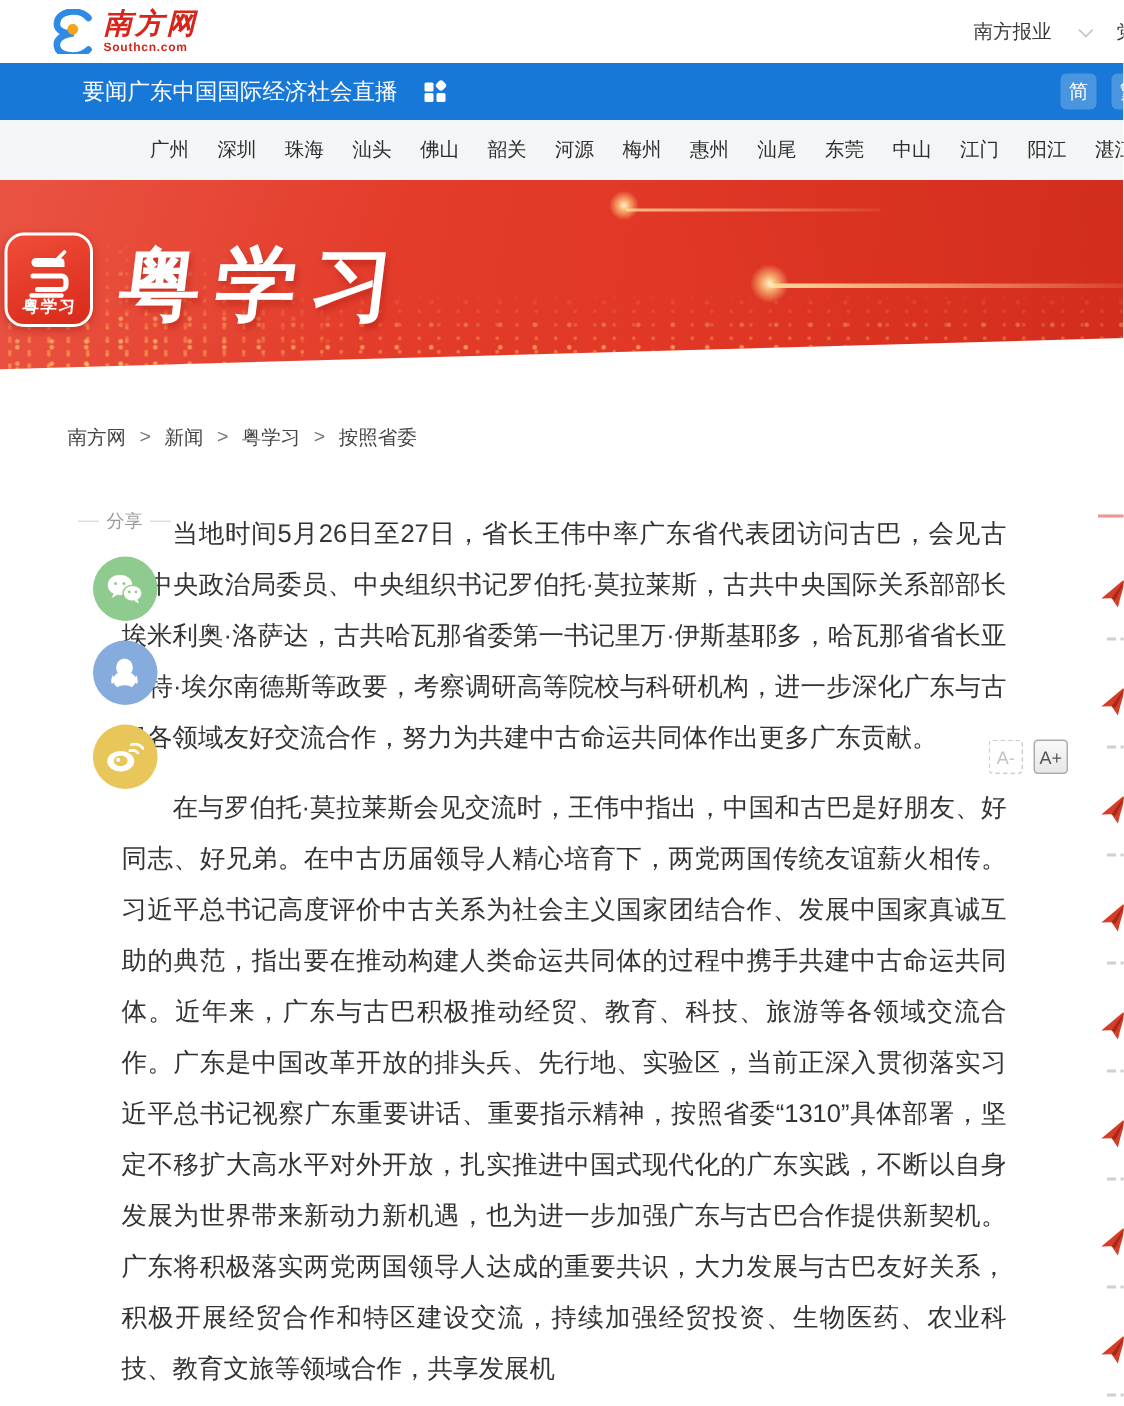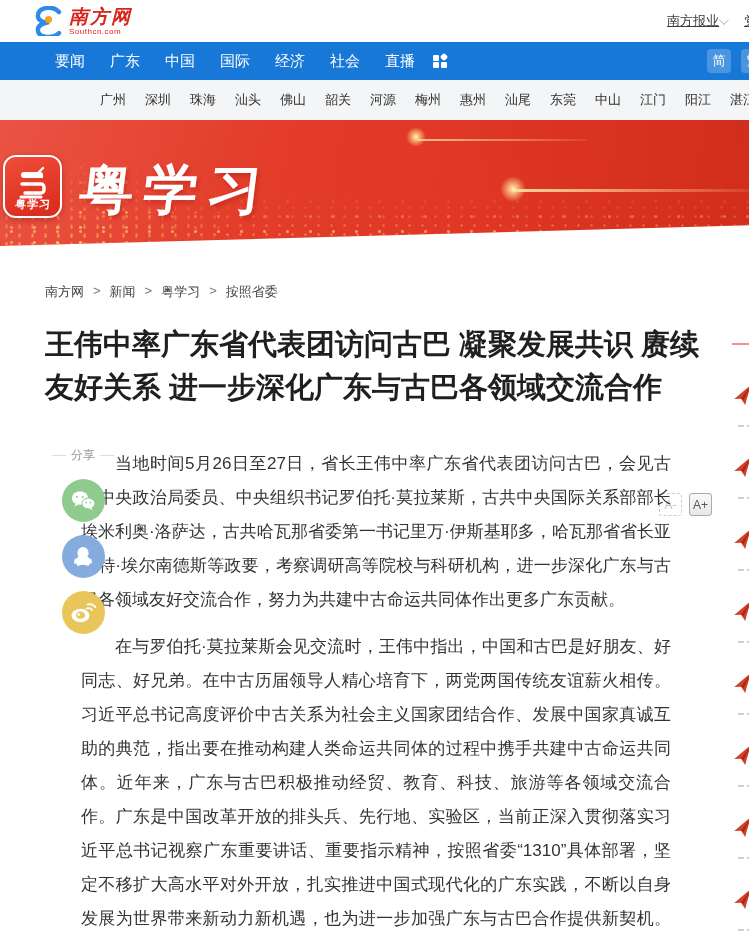--- a/index.html
+++ b/index.html
@@ -13,31 +13,31 @@
   
   .top-header {
     height:42px; background:#fff;
     display:flex; align-items:center; justify-content:space-between;
     padding:0 0 0 33px; position:relative;
   }
   .logo { display:flex; align-items:center; gap:4px; }
   .logo-mark { width:32px; height:30px; }
   .logo-text-wrap { display:flex; flex-direction:column; line-height:1; }
   .logo-cn { font-size:19px; font-weight:900; color:#d6261c; letter-spacing:2px; font-style:italic; }
-  .logo-en { font-size:8px; font-weight:400; color:#d6261c; letter-spacing:.5px; margin-top:2px; }
+  .logo-en { font-size:8px; font-weight:700; color:#d6261c; letter-spacing:.5px; margin-top:2px; }
   .header-right { display:flex; align-items:center; gap:18px; font-size:13px; color:#3a3a3a; white-space:nowrap; margin-right:-8px; }
-  .hdr-link { display:flex; align-items:center; gap:0; cursor:pointer;text-decoration:underline; }
+  .hdr-link { display:flex; align-items:center; gap:18px; cursor:pointer; }
   .chev { width:7px; height:7px; border-right:1.5px solid #b9c4cf; border-bottom:1.5px solid #b9c4cf; transform:rotate(45deg) translateY(-2px); display:inline-block; }
 
   
   .blue-nav {
     height:38px; background:#1878d8; display:flex; align-items:center;
     padding:0 0 0 55px; color:#fff; position:relative;
   }
-  .blue-nav .nav-items { display:flex; gap:25px; font-size:15px; }
+  .blue-nav .nav-items { display:flex; font-size:15px; }
   .nav-item { cursor:pointer; }
   .grid-icon { width:15px; height:15px; margin-left:18px; position:relative; display:inline-block; align-self:center; }
   .grid-icon i { position:absolute; width:6px; height:6px; background:#fff; border-radius:1px; }
   .grid-icon i:nth-child(1){ left:0; top:1px; }
   .grid-icon i:nth-child(2){ right:1px; top:0; transform:rotate(45deg); border-radius:2px; }
   .grid-icon i:nth-child(3){ left:0; bottom:1px; }
   .grid-icon i:nth-child(4){ right:1px; bottom:1px; }
   .nav-right { position:absolute; right:4px; top:0; height:100%; display:flex; align-items:center; gap:10px; }
   .lang-btn {
     width:24px; height:24px; border-radius:4px; background:rgba(255,255,255,.22);
@@ -241,21 +241,20 @@
         <span>粤学习</span>
         <span class="crumb-sep">&gt;</span>
       </span>
 
       <span class="crumb">
         <span>按照省委</span>
 
       </span>
     </div>
 
-  <h1 class="article-title">王伟中率广东省代表团访问古巴 凝聚发展共识 赓续友好关系 进一步深化广东与古巴各领域交流合作</h1>
 
 </div>
 
 <div class="font-size-btns">
   <span class="fs-btn minus">A-</span>
   <span class="fs-btn plus">A+</span>
 </div>
 
 <div class="article-wrap">
   <div class="share-col">

